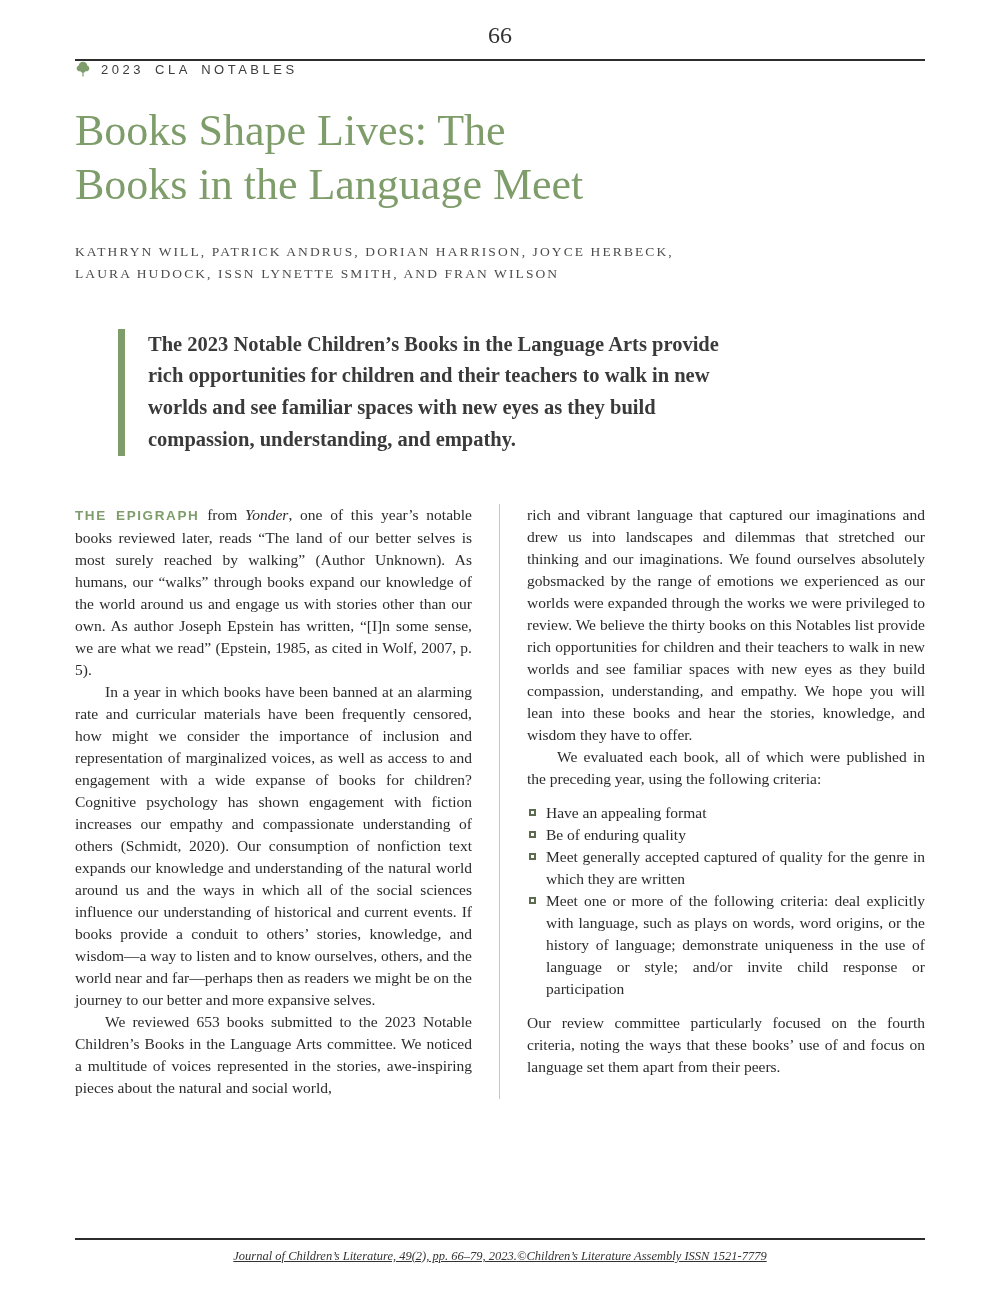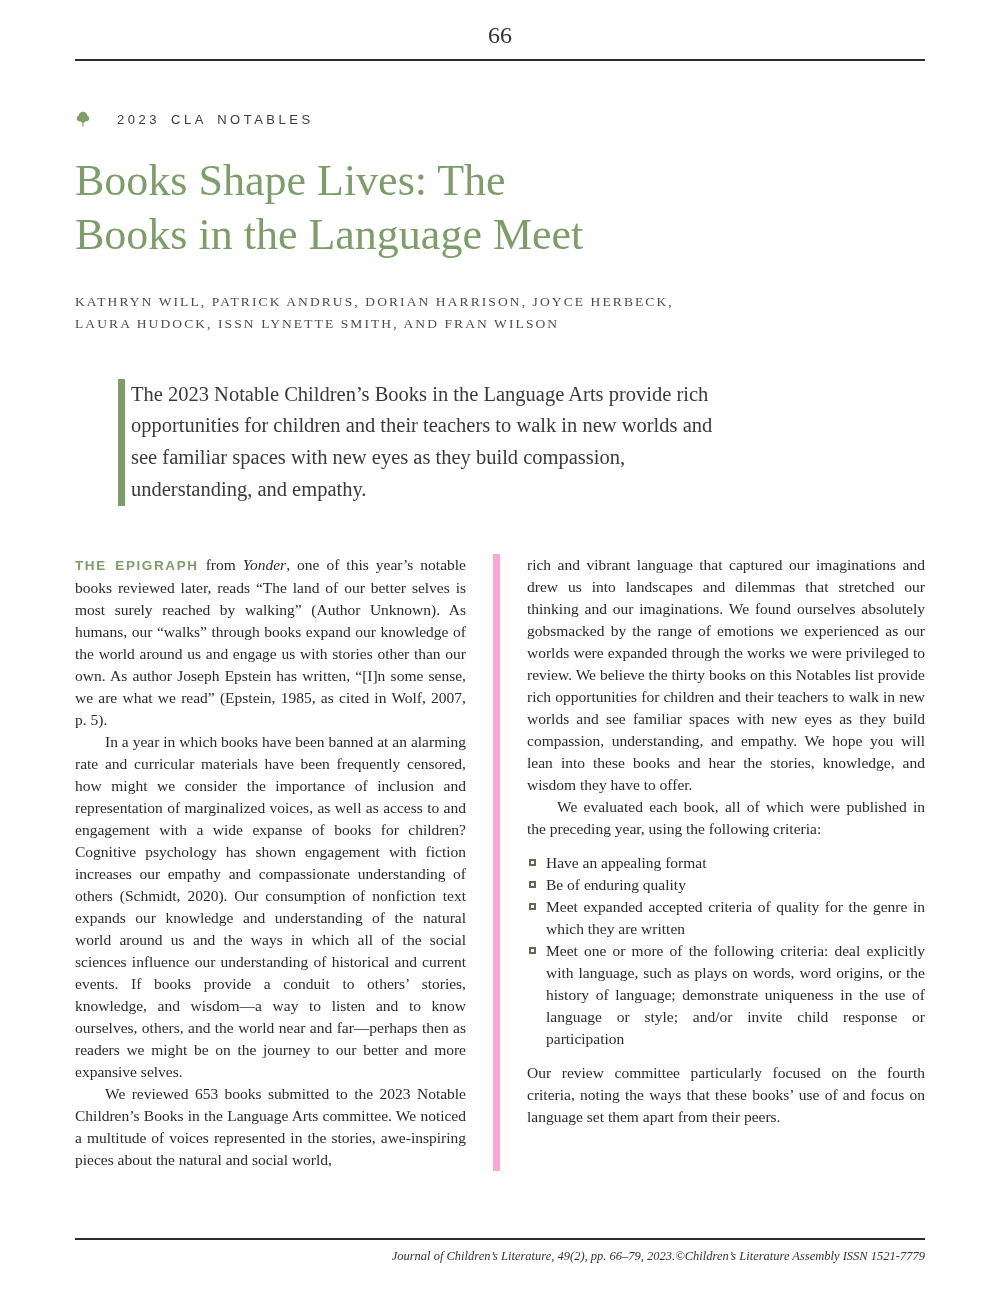--- a/index.html
+++ b/index.html
@@ -16,24 +16,23 @@
 
   
   .pagehead {
     border-bottom: 2px solid #2d2d2d;
     padding-bottom: 10px;
   }
   .pageno { font-size: 24px; color: #333333; text-align: center; }
 
   
   .kicker {
-    margin-top: 50px;
     display: flex;
     align-items: center;
-    gap: 26px;
+    gap: 10px;
   }
   .kicker-label {
     font-family: "Liberation Sans", sans-serif;
     font-size: 13px;
     letter-spacing: 3.5px;
     word-spacing: 4px;
     color: #3c3c3c;
   }
 
   
@@ -56,40 +55,41 @@
     color: #4c4c4c;
     line-height: 1.6;
   }
   .authors span { display: block; }
 
   
   .pullquote {
     margin-top: 44px;
     margin-left: 43px;
     border-left: 7px solid #7e9d6a;
-    padding-left: 6px;
+    padding-left: 23px;
     font-size: 20.5px;
     line-height: 1.55;
     color: #3a3a3a;
     max-width: 608px;
+    font-weight: bold;
   }
 
   
   .columns {
     margin-top: 48px;
     display: flex;
   }
   .col {
     width: 50%;
     font-size: 15.5px;
     line-height: 22px;
     text-align: justify;
     color: #2b2b2b;
   }
-  .col-left { padding-right: 27px; border-right: 7px solid #f9a8d4; }
+  .col-left { padding-right: 27px; border-right: 1px solid #f9a8d4; }
   .col-right { padding-left: 27px; }
   .col p.indent { text-indent: 30px; }
   .epigraph-label {
     font-family: "Liberation Sans", sans-serif;
     font-size: 13.5px;
     letter-spacing: 1.6px;
     color: #7e9d6a;
     font-weight: 600;
   }
   .italic { font-style: italic; }
@@ -114,24 +114,25 @@
 
   
   .footer {
     position: absolute;
     left: 75px;
     right: 75px;
     top: 1238px;
     border-top: 2px solid #2d2d2d;
     padding-top: 9px;
     display: flex;
-    justify-content: flex-end;
+    justify-content: center;
     font-style: italic;
     font-size: 12.5px;
     color: #333333;
+    text-decoration: underline;
   }
 </style>
 </head>
 <body>
 
 <div class="page">
 
   <div class="pagehead">
     <div class="pageno">66</div>
   </div>
@@ -172,21 +173,21 @@
         <li>
           <span class="bullet-square"></span>
           <span class="li-text">Have an appealing format</span>
         </li>
         <li>
           <span class="bullet-square"></span>
           <span class="li-text">Be of enduring quality</span>
         </li>
         <li>
           <span class="bullet-square"></span>
-          <span class="li-text">Meet expanded accepted criteria of quality for the genre in which they are written</span>
+          <span class="li-text">Meet generally accepted captured of quality for the genre in which they are written</span>
         </li>
         <li>
           <span class="bullet-square"></span>
           <span class="li-text">Meet one or more of the following criteria: deal explicitly with language, such as plays on words, word origins, or the history of language; demonstrate uniqueness in the use of language or style; and/or invite child response or participation</span>
         </li>
       </ul>
       <p>Our review committee particularly focused on the fourth criteria, noting the ways that these books’ use of and focus on language set them apart from their peers.</p>
     </div>
 
   </div>

